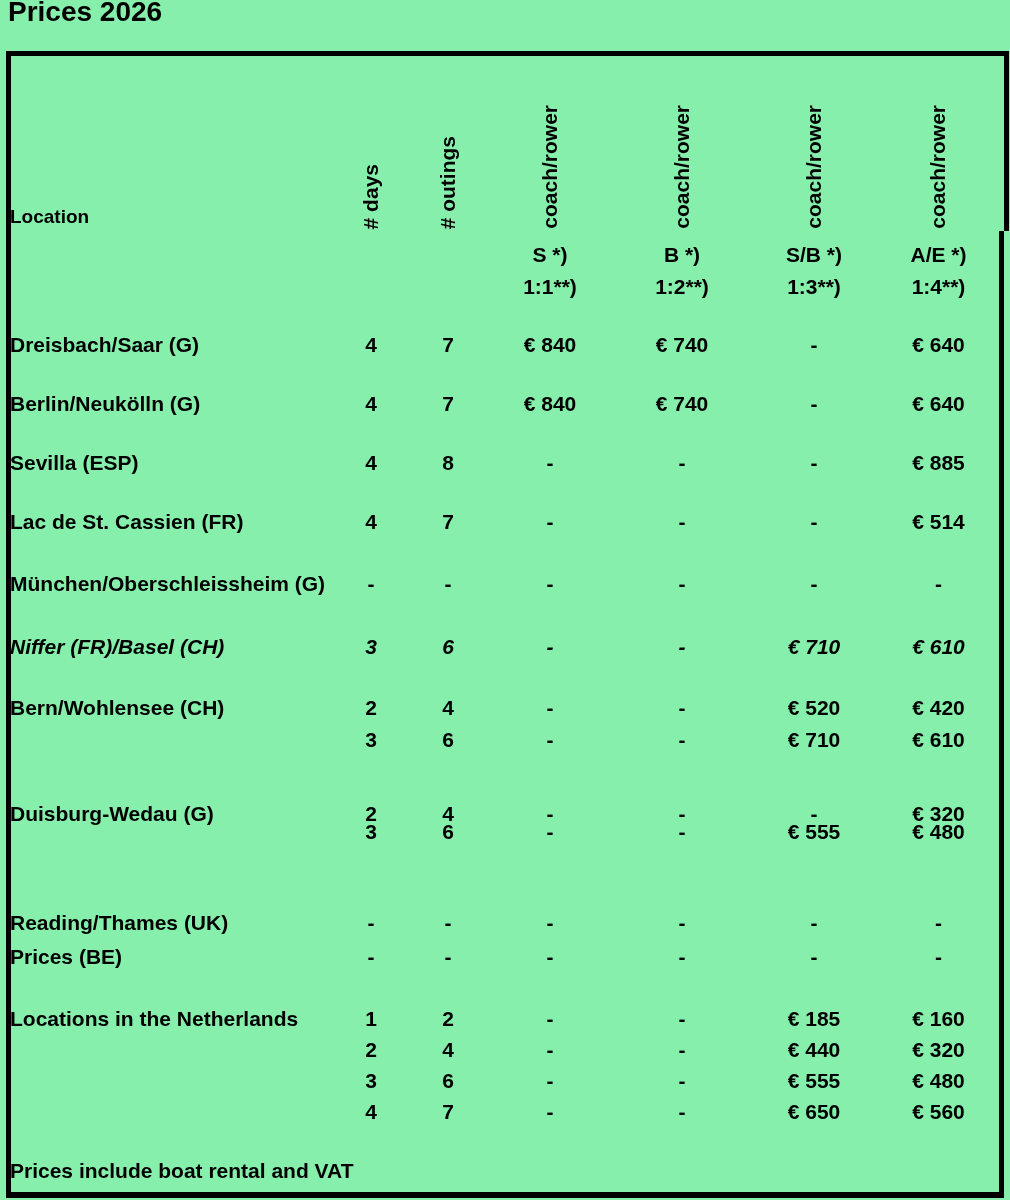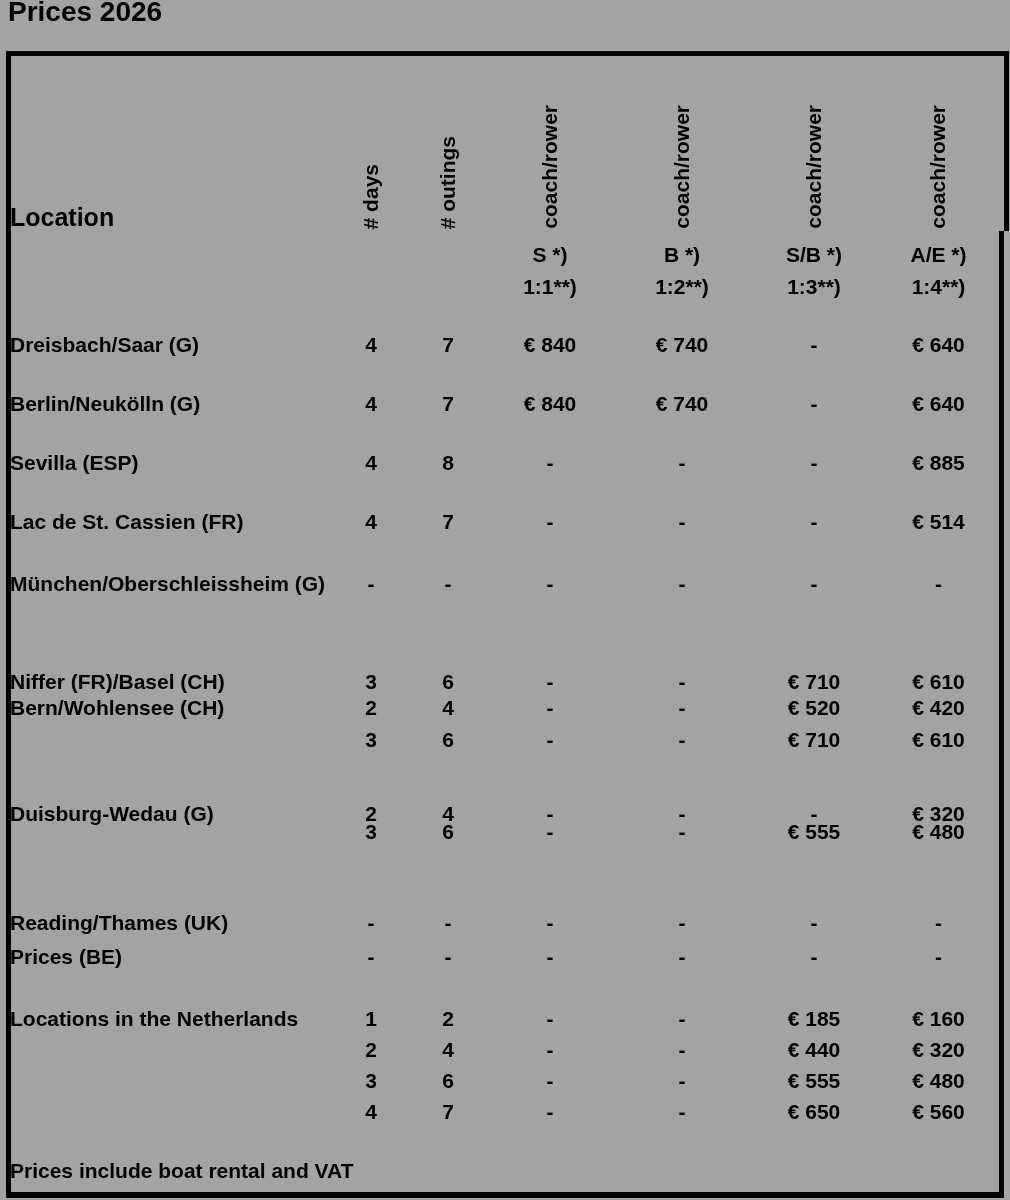--- a/index.html
+++ b/index.html
@@ -4,21 +4,21 @@
 <style>
   html, body { margin: 0; padding: 0; background: #ffffff; }
   body {
     font-family: "Liberation Sans", "DejaVu Sans", sans-serif;
     color: #000000;
   }
   #canvas {
     position: relative;
     width: 1010px;
     height: 1200px;
-    background: #a3a3a3;
+    background: #86efac;
     overflow: hidden;
   }
   .page-title {
     position: absolute;
     left: 8px;
     top: -4px;
     margin: 0;
     font-size: 28px;
     line-height: 32px;
     font-weight: bold;
@@ -27,21 +27,21 @@
   .b-top        { left: 6px;    top: 51px;   width: 1003px; height: 5px; }
   .b-left       { left: 6px;    top: 51px;   width: 5px;    height: 1147px; }
   .b-right-up   { left: 1004px; top: 51px;   width: 5px;    height: 180px; }
   .b-right-low  { left: 999px;  top: 231px;  width: 5px;    height: 967px; }
   .b-bottom     { left: 6px;    top: 1192px; width: 998px;  height: 6px; }
 
   .loc-header {
     position: absolute;
     left: 10px;
     top: 201px;
-    font-size: 25px;
+    font-size: 19px;
     font-weight: bold;
     line-height: 32px;
   }
   .vtext {
     position: absolute;
     bottom: 971px;                 
     writing-mode: vertical-rl;
     transform: rotate(180deg);
     font-size: 21px;
     font-weight: bold;
@@ -160,21 +160,21 @@
   </div>
       <div class="row-line" style="top: 568px;">
     <div class="cell loc">München/Oberschleissheim (G)</div>
     <div class="cell">-</div>
     <div class="cell">-</div>
     <div class="cell">-</div>
     <div class="cell">-</div>
     <div class="cell">-</div>
     <div class="cell">-</div>
   </div>
-      <div class="row-line" style="top: 666px;">
+      <div class="row-line" style="top: 631px; font-style: italic;">
     <div class="cell loc">Niffer (FR)/Basel (CH)</div>
     <div class="cell">3</div>
     <div class="cell">6</div>
     <div class="cell">-</div>
     <div class="cell">-</div>
     <div class="cell">€ 710</div>
     <div class="cell">€ 610</div>
   </div>
       <div class="row-line" style="top: 692px;">
     <div class="cell loc">Bern/Wohlensee (CH)</div>

